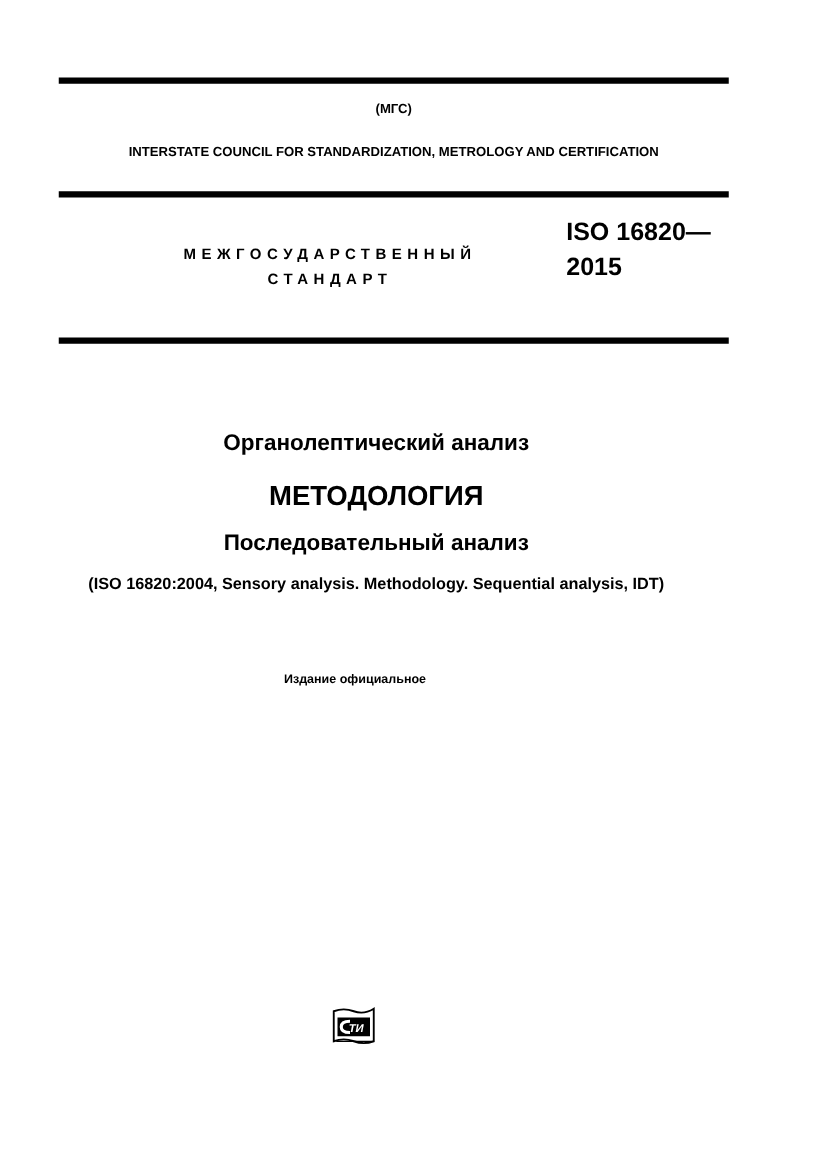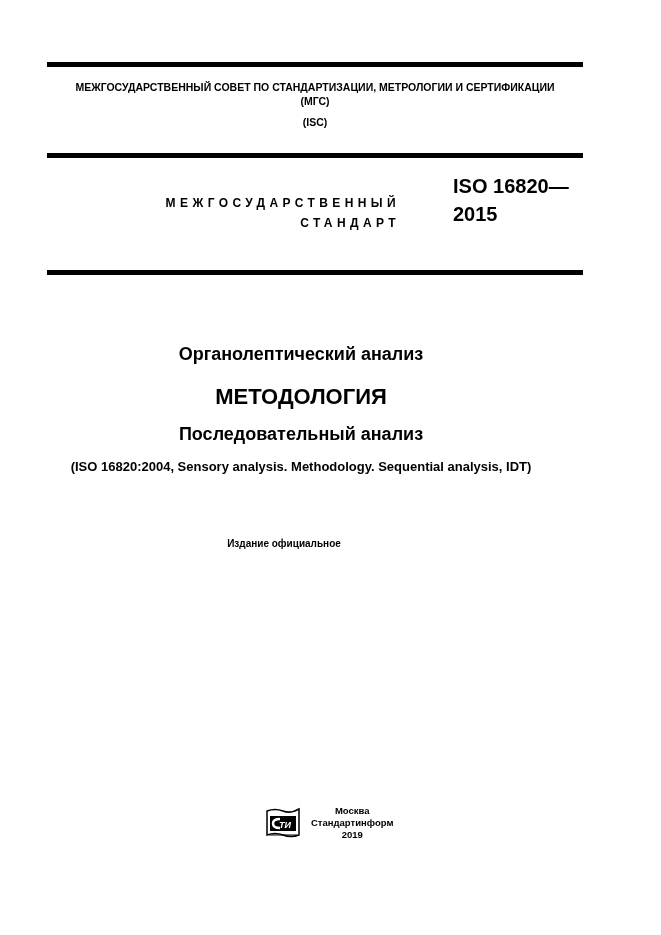--- a/index.html
+++ b/index.html
@@ -32,24 +32,24 @@
       text-align: center;
       font-weight: bold;
       font-size: 10.5px;
       line-height: 14px;
     }
     .council-ru { top: 80px; }
     .council-en { top: 115px; }
 
     .std-type {
       position: absolute;
-      left: 100px;
+      left: 114px;
       width: 300px;
       top: 193px;
-      text-align: right;
+      text-align: center;
       font-weight: bold;
       font-size: 12px;
       letter-spacing: 4.4px;
       line-height: 20px;
     }
     .gost-code {
       position: absolute;
       left: 453px;
       top: 172px;
       font-weight: bold;
@@ -97,25 +97,24 @@
       font-size: 9.5px;
       line-height: 12px;
     }
   </style>
 </head>
 <body>
 
 <div class="rule rule-top"></div>
 
 <div class="council council-ru">
-  <div>МЕЖГОСУДАРСТВЕННЫЙ СОВЕТ ПО СТАНДАРТИЗАЦИИ, МЕТРОЛОГИИ И СЕРТИФИКАЦИИ</div>
   <div>(МГС)</div>
 </div>
 <div class="council council-en">
-  <div>(ISC)</div>
+  <div>INTERSTATE COUNCIL FOR STANDARDIZATION, METROLOGY AND CERTIFICATION</div>
 </div>
 
 <div class="rule rule-mid"></div>
 
 <div class="std-type">
   <div>МЕЖГОСУДАРСТВЕННЫЙ</div>
   <div>СТАНДАРТ</div>
 </div>
 
 <div class="gost-code">
@@ -133,18 +132,13 @@
 <div class="edition">Издание официальное</div>
 
 <div class="publisher">
   <svg class="logo" viewBox="0 0 36 32">
     <path d="M2 4 Q10 1 18 4 Q26 7 34 2 L34 28 Q26 31 18 28 Q10 25 2 28 Z" fill="#fff" stroke="#000" stroke-width="1.5"></path>
     <rect x="5" y="9" width="26" height="15" fill="#000"></rect>
     <path d="M15 12 Q8 12 8 16.5 Q8 21 15 21" fill="none" stroke="#fff" stroke-width="2.5"></path>
     <text x="14" y="20.5" font-family="Liberation Sans, sans-serif" font-size="9" font-weight="bold" font-style="italic" fill="#fff">ТИ</text>
     <line x1="4" y1="28" x2="32" y2="28" stroke="#000" stroke-width="1"></line>
   </svg>
-  <div class="pub-text">
-    <div>Москва</div>
-    <div>Стандартинформ</div>
-    <div>2019</div>
-  </div>
 </div>
 
 </body></html>

